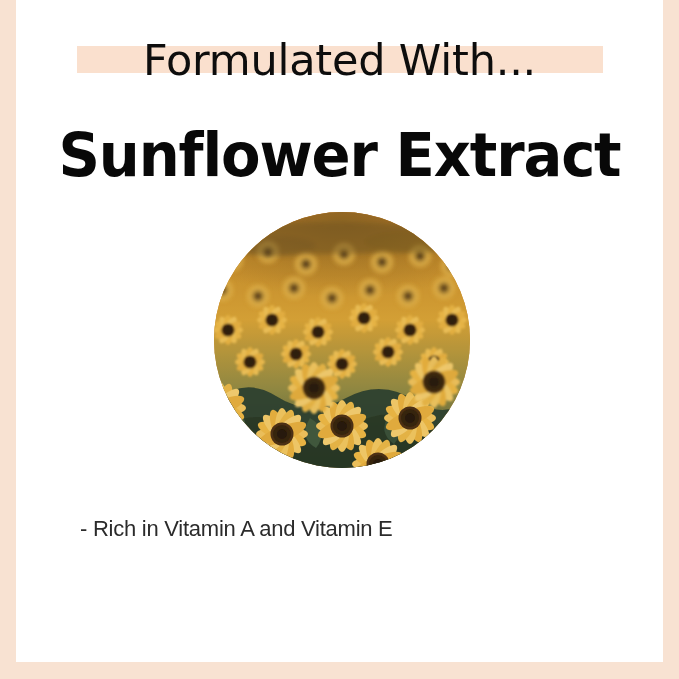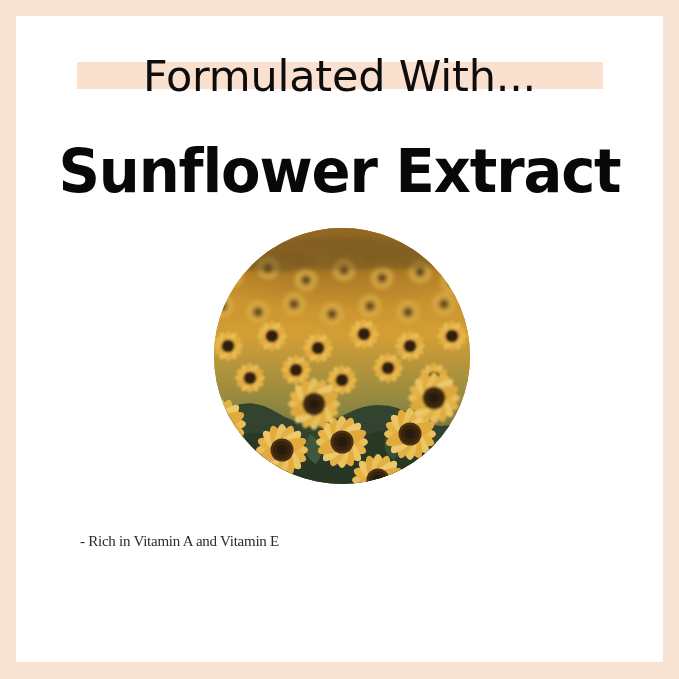--- a/index.html
+++ b/index.html
@@ -13,21 +13,21 @@
     overflow: hidden;
     font-family: "Liberation Sans", sans-serif;
   }
 
   .poster {
     position: relative;
     width: 679px;
     height: 679px;
     box-sizing: border-box;
     background: #f8e2d2;
-    padding: 16px 16px 17px 16px;
+    padding: 0 16px 17px 16px;
   }
 
   .inner {
     position: relative;
     width: 100%;
     height: 100%;
     background: #ffffff;
     box-sizing: border-box;
     overflow: hidden;
   }
@@ -95,22 +95,22 @@
   }
 
   
   .bullets {
     position: absolute;
     left: 64px;
     top: 516px;
     width: 560px;
   }
   .bullet {
-    font-family: Liberation Serif, serif;
-    font-size: 15px;
+    font-family: Liberation Sans, sans-serif;
+    font-size: 22px;
     font-weight: 400;
     color: #2b2b2b;
     letter-spacing: -0.25px;
     line-height: 1.2;
     white-space: nowrap;
   }
   .bullet + .bullet {
     margin-top: 27px;
   }
 </style>

